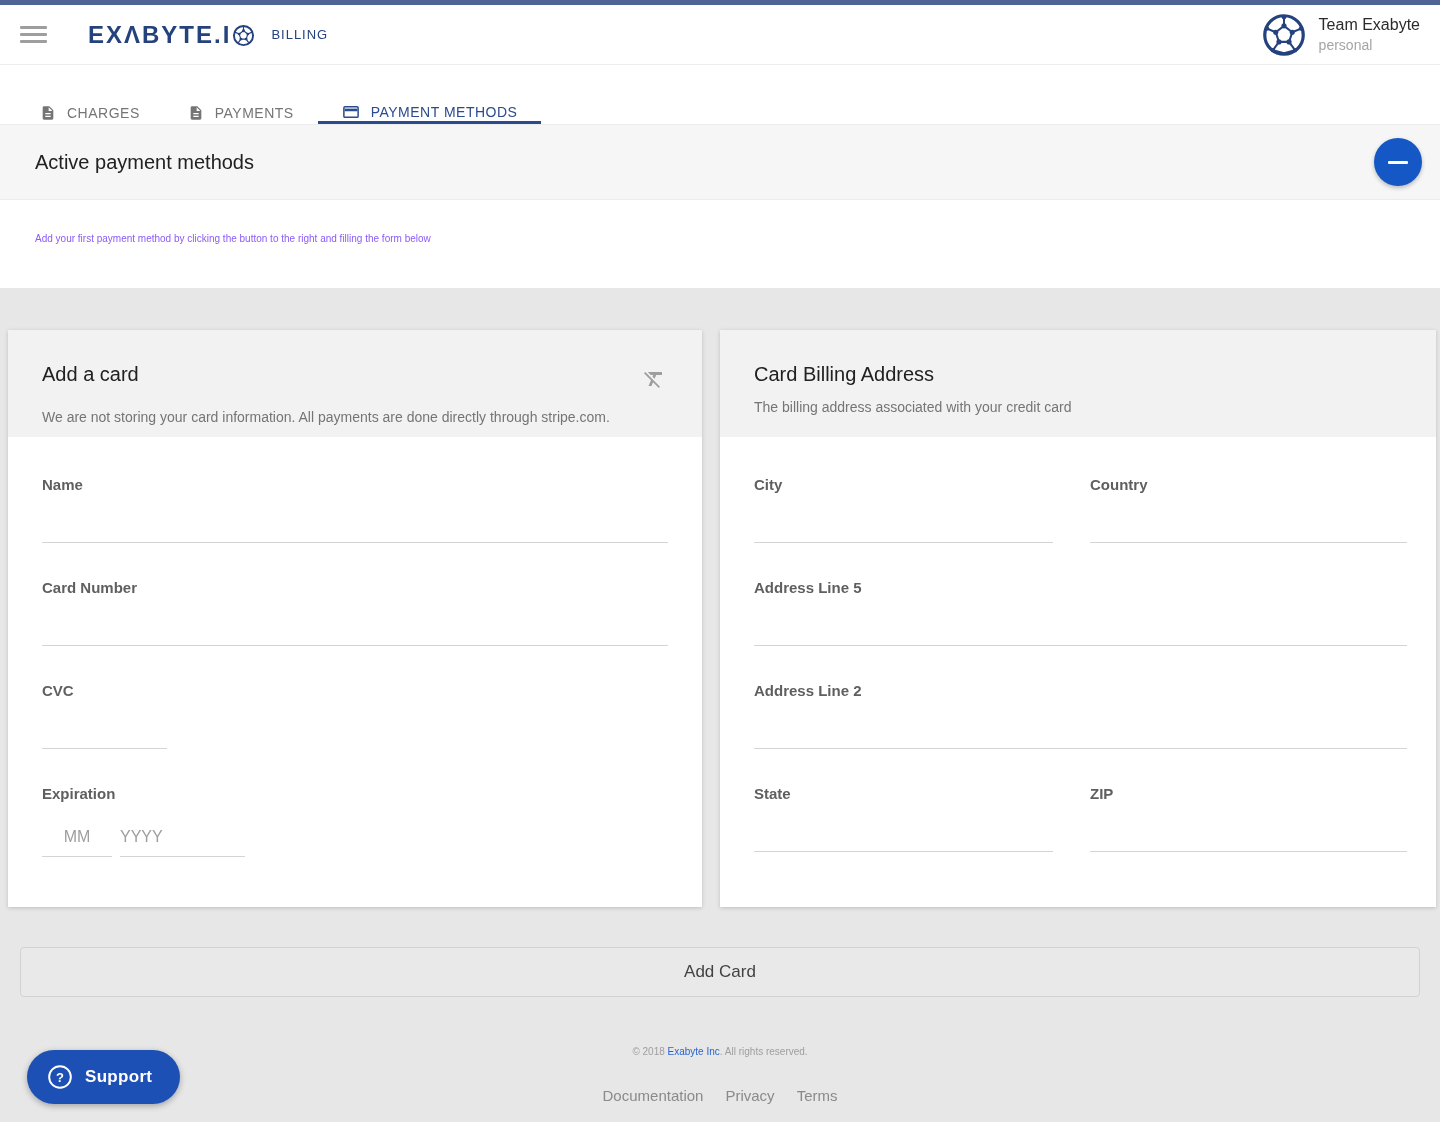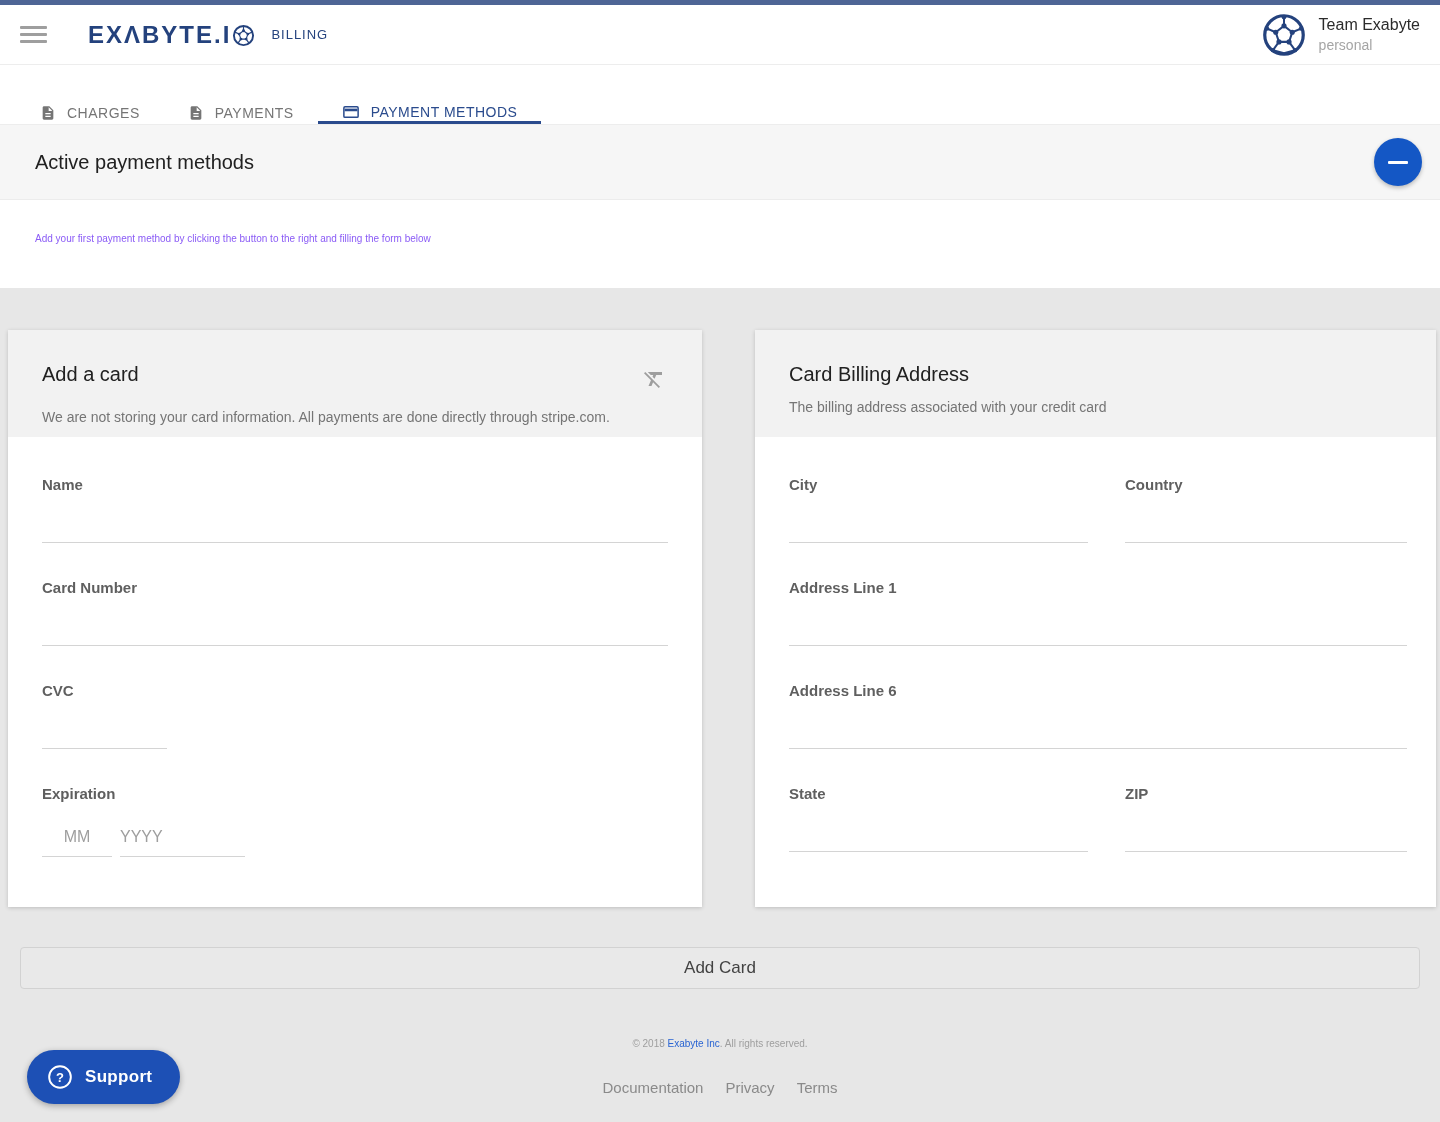--- a/index.html
+++ b/index.html
@@ -31,21 +31,21 @@
 
   
   .section-head { position:relative; height:75px; background:#f6f6f6; border-bottom:1px solid #ececec; display:flex; align-items:center; padding:0 35px; }
   .section-title { font-size:20px; font-weight:400; color:#212121; }
   .fab-minus { position:absolute; right:18px; top:50%; transform:translateY(-50%); width:48px; height:48px; border-radius:50%; background:#1457c5; border:none; display:flex; align-items:center; justify-content:center; cursor:pointer; box-shadow:0 2px 4px rgba(0,0,0,.25); }
   .minus-bar { display:block; width:20px; height:3px; background:#fff; border-radius:1px; }
 
   .section-desc { height:88px; background:#fff; padding:33px 35px 0; font-size:10px; color:#8b5cf6; }
 
   
-  .cards-row { display:flex; gap:53px; margin:42px 4px 0 8px; }
+  .cards-row { display:flex; gap:18px; margin:42px 4px 0 8px; }
   .card { box-shadow:0 1px 4px rgba(0,0,0,.18); background:#fff; }
   .card-left { width:694px; flex:none; }
   .card-right { flex:1; }
   .card-head { background:#f2f2f2; height:107px; padding:33px 34px 0; }
   .card-head-row { display:flex; justify-content:space-between; align-items:flex-start; }
   .card-title { font-size:20px; font-weight:400; color:#212121; }
   .card-subtitle { margin-top:13px; font-size:14px; color:#757575; }
   .clear-btn { background:none; border:none; cursor:pointer; padding:2px; margin-top:2px; }
 
   .card-body { background:#fff; padding:0 34px 45px; height:431px; }
@@ -61,21 +61,21 @@
   .exp-input::placeholder { color:#9e9e9e; opacity:1; }
   .exp-mm { width:70px;text-align:center; }
   .exp-yyyy { width:125px; }
 
   .two-col { display:flex; gap:37px; }
   .two-col .col1 { width:299px; flex:none; }
   .two-col .col2 { flex:1; }
 
   
   .add-card-wrap { margin:40px 20px 0; }
-  .add-card-btn { width:100%; height:42px; background:#e9e9e9; border:1px solid #d2d2d2; border-radius:4px; font-size:17px; color:#424242; cursor:pointer; font-family:"Liberation Sans", sans-serif; }
+  .add-card-btn { width:100%; height:50px; background:#e9e9e9; border:1px solid #d2d2d2; border-radius:4px; font-size:17px; color:#424242; cursor:pointer; font-family:"Liberation Sans", sans-serif; }
 
   
   .footer-copy { margin-top:49px; text-align:center; font-size:10px; color:#9e9e9e; }
   .footer-copy .company { color:#2964d2; cursor:pointer; }
   .footer-links { margin-top:30px; text-align:center; font-size:15px; color:#8a8a8a; }
   .footer-links span { margin:0 11px; cursor:pointer; }
 
   
   .support-fab { position:absolute; left:27px; top:1050px; height:54px; border:none; border-radius:27px; background:#1d50b5; color:#fff; display:flex; align-items:center; gap:12px; padding:0 28px 0 20px; cursor:pointer; box-shadow:0 2px 6px rgba(0,0,0,.3); }
   .support-label { font-size:17px; font-weight:700; letter-spacing:.3px; }
@@ -232,25 +232,25 @@
           <div class="col1">
             <label class="field-label">City</label>
             <input class="u-line" type="text" style="">
           </div>
           <div class="col2">
             <label class="field-label">Country</label>
             <input class="u-line" type="text" style="">
           </div>
         </div>
         <div class="field">
-          <label class="field-label">Address Line 1</label>
-          <input class="u-line" type="text" style="">
-        </div>
-        <div class="field">
-          <label class="field-label">Address Line 6</label>
+          <label class="field-label">Address Line 5</label>
+          <input class="u-line" type="text" style="">
+        </div>
+        <div class="field">
+          <label class="field-label">Address Line 2</label>
           <input class="u-line" type="text" style="">
         </div>
         <div class="field two-col">
           <div class="col1">
             <label class="field-label">State</label>
             <input class="u-line" type="text" style="">
           </div>
           <div class="col2">
             <label class="field-label">ZIP</label>
             <input class="u-line" type="text" style="">

